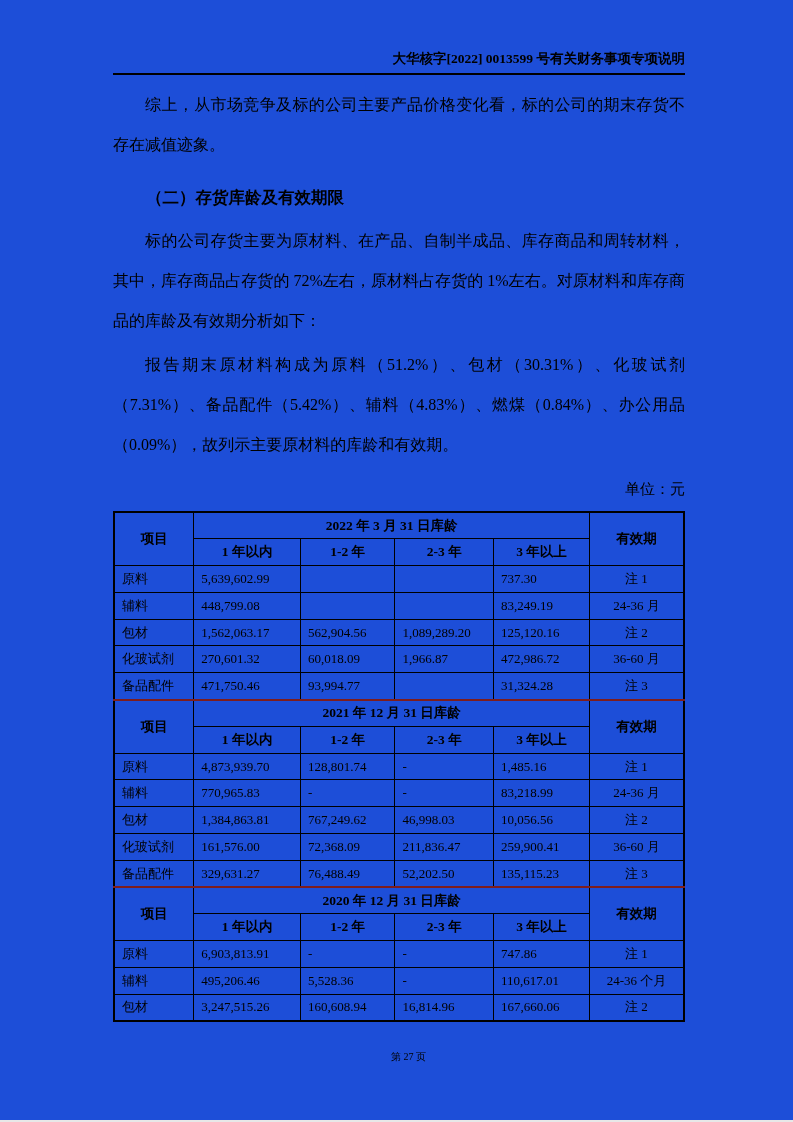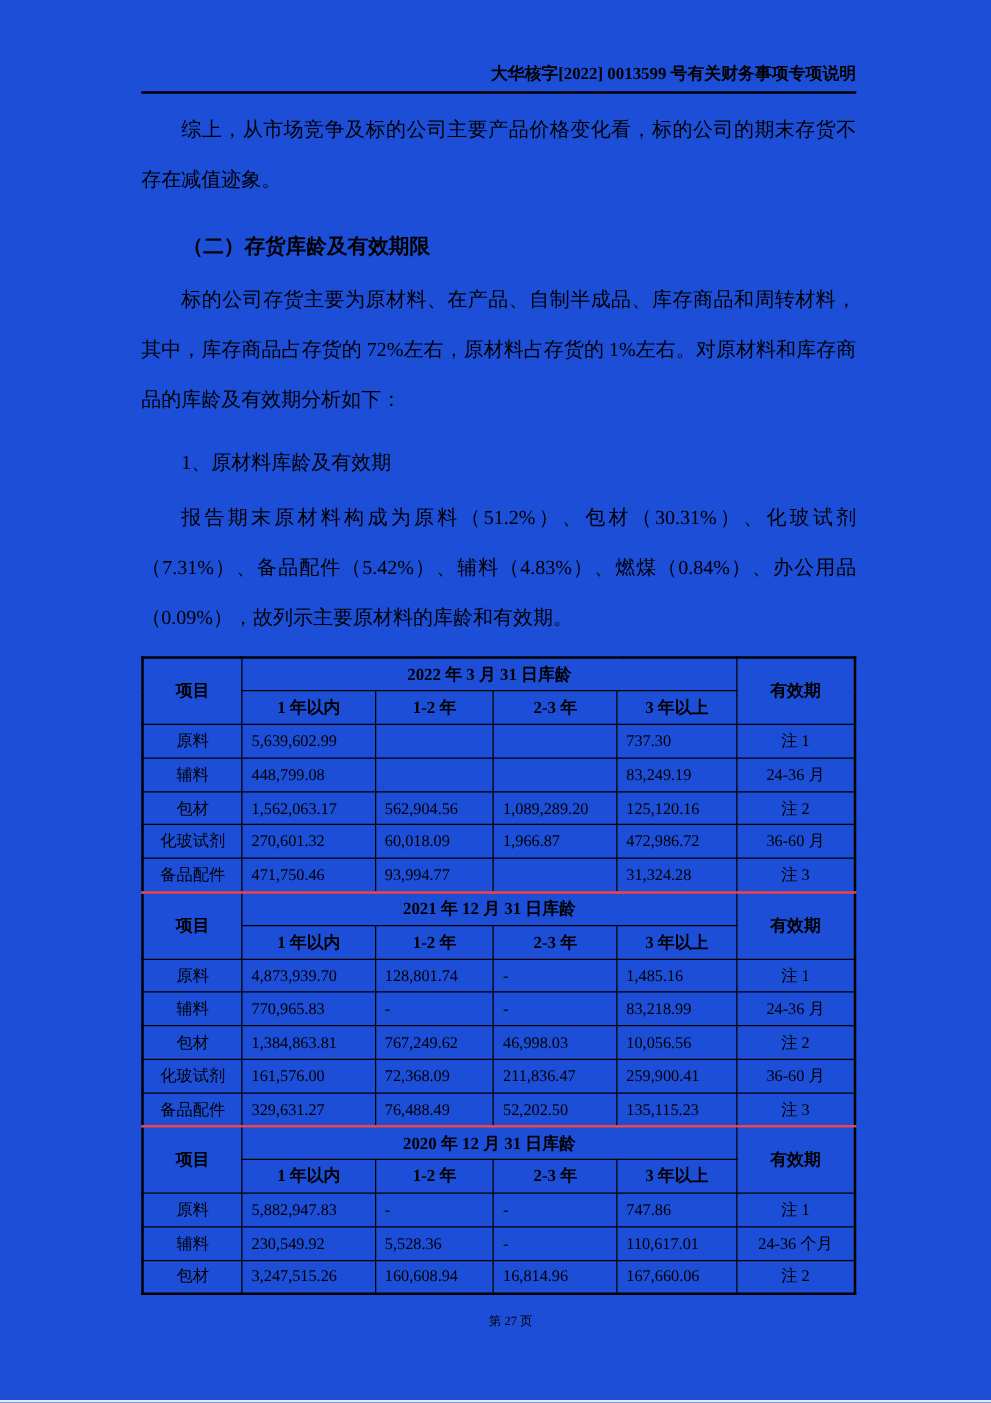--- a/index.html
+++ b/index.html
@@ -68,22 +68,22 @@
     padding: 1px 7px;
     font-size: 13px;
     overflow: hidden;
     white-space: nowrap;
   }
   .age-table th {
     font-weight: bold;
     font-size: 13.5px;
     text-align: center;
   }
-  .age-table tr.section-start th { border-top: 2px solid #ef4444; }
-  .td-item { text-align: center; margin-left: 41px; }
+  .age-table tr.section-start th { border-top: 2px solid #7f1d1d; }
+  .td-item { text-align: left; margin-left: 41px; }
   .td-num { text-align: left; }
   .td-validity { text-align: center; }
   .doc-footer {
     position: absolute;
     left: 12px;
     bottom: 56px;
     width: 100%;
     text-align: center;
     font-size: 10px;
   }
@@ -96,24 +96,24 @@
   <div class="doc-header">大华核字[2022] 0013599 号有关财务事项专项说明</div>
 
   <div class="doc-main">
 
     <p class="body-para para-summary">综上，从市场竞争及标的公司主要产品价格变化看，标的公司的期末存货不存在减值迹象。</p>
 
     <h2 class="section-heading">（二）存货库龄及有效期限</h2>
 
     <p class="body-para para-inventory">标的公司存货主要为原材料、在产品、自制半成品、库存商品和周转材料，其中，库存商品占存货的 72%左右，原材料占存货的 1%左右。对原材料和库存商品的库龄及有效期分析如下：</p>
 
-    <p class="subsection-heading">1、原材料库龄及有效期</p>
 
     <p class="body-para para-materials">报告期末原材料构成为原料（51.2%）、包材（30.31%）、化玻试剂（7.31%）、备品配件（5.42%）、辅料（4.83%）、燃煤（0.84%）、办公用品（0.09%），故列示主要原材料的库龄和有效期。</p>
 
+    <div class="unit-label">单位：元</div>
 
     <table class="age-table">
       <colgroup>
         <col style="width:14%">
         <col style="width:18.7%">
         <col style="width:16.6%">
         <col style="width:17.3%">
         <col style="width:16.8%">
         <col style="width:16.6%">
       </colgroup>
@@ -226,29 +226,29 @@
             <th rowspan="2">有效期</th>
           </tr>
           <tr>
             <th>1 年以内</th>
             <th>1-2 年</th>
             <th>2-3 年</th>
             <th>3 年以上</th>
           </tr>
           <tr>
             <td class="td-item">原料</td>
-            <td class="td-num">5,882,947.83</td>
+            <td class="td-num">6,903,813.91</td>
             <td class="td-num">-</td>
             <td class="td-num">-</td>
             <td class="td-num">747.86</td>
             <td class="td-validity">注 1</td>
           </tr>
           <tr>
             <td class="td-item">辅料</td>
-            <td class="td-num">230,549.92</td>
+            <td class="td-num">495,206.46</td>
             <td class="td-num">5,528.36</td>
             <td class="td-num">-</td>
             <td class="td-num">110,617.01</td>
             <td class="td-validity">24-36 个月</td>
           </tr>
           <tr>
             <td class="td-item">包材</td>
             <td class="td-num">3,247,515.26</td>
             <td class="td-num">160,608.94</td>
             <td class="td-num">16,814.96</td>

